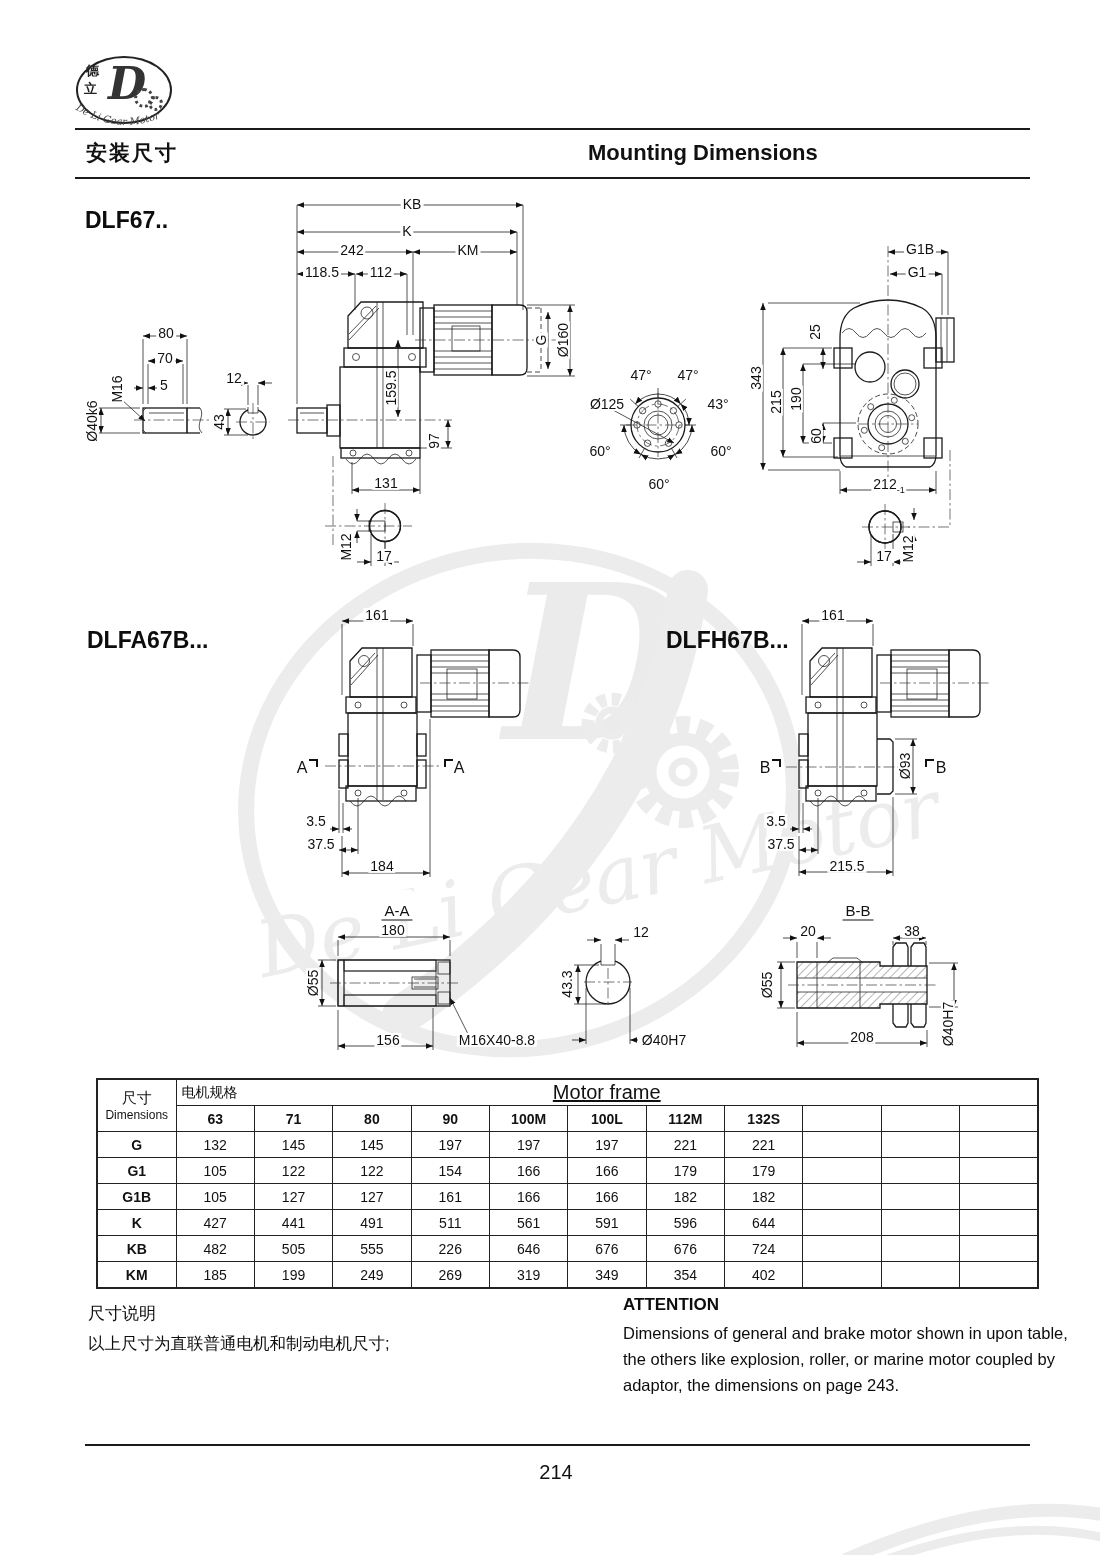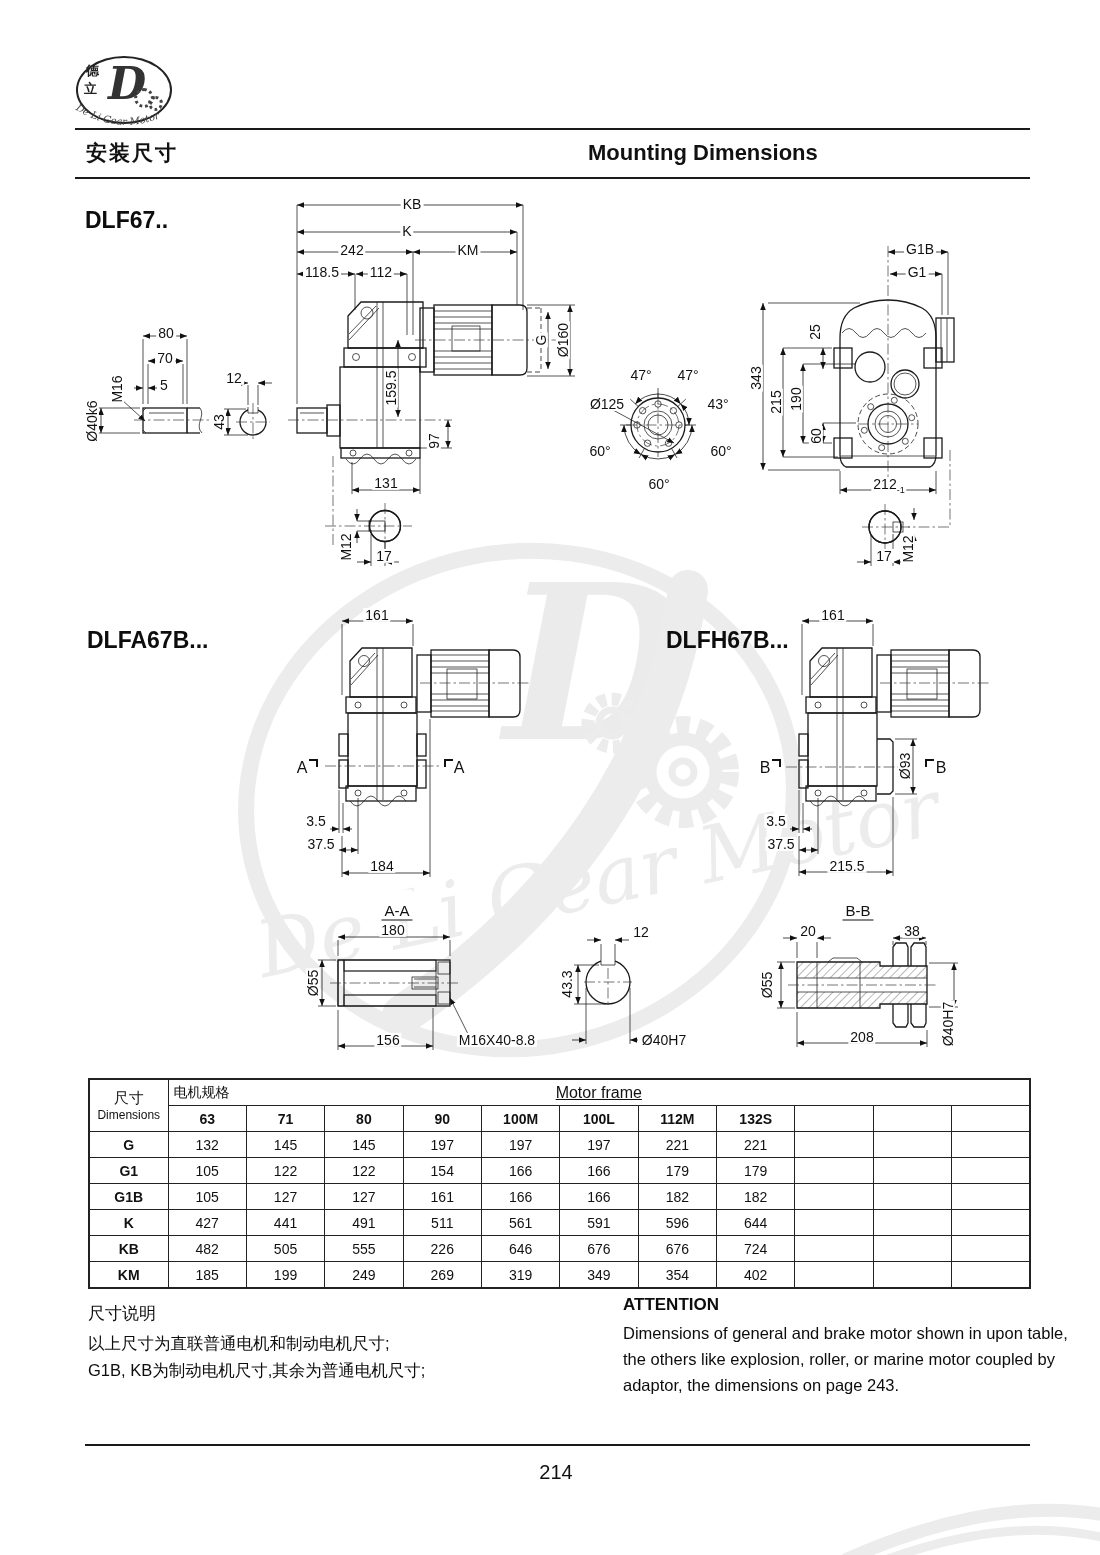--- a/index.html
+++ b/index.html
@@ -26,30 +26,30 @@
   .dim.ab{font-size:16px;background:transparent;}
   .dim sub{font-size:9px;}
   .sec-title{position:absolute;transform:translate(-50%,-50%);font:15px "Liberation Sans",sans-serif;
        background:#fff;padding:12px 3px 1px;border-bottom:1.4px solid #111;white-space:nowrap;}
   
   #wm-d{position:absolute;left:504px;top:556px;font:bold italic 215px "DejaVu Serif",serif;
         color:#ebebeb;line-height:1;}
   #wm-text{position:absolute;left:258px;top:906px;font:italic 78px "DejaVu Serif",serif;color:#ececec;
         white-space:nowrap;transform:rotate(-12deg);transform-origin:0 50%;}
   
-  #dim-table-wrap{position:absolute;left:88px;top:1078px;width:943px;height:200px;}
+  #dim-table-wrap{position:absolute;left:96px;top:1078px;width:943px;height:200px;}
   table{border-collapse:collapse;table-layout:fixed;width:943px;height:200px;
         font:14px "Liberation Sans",sans-serif;color:#111;}
   td{border:1px solid #222;text-align:center;vertical-align:middle;height:25px;padding:0;overflow:hidden;}
   table{border:2px solid #222;}
   td.corner .c1{font-size:15px;}
   td.corner .c2{font-size:12px;}
   td.mf{position:relative;text-decoration:underline;}
   td.mf .spec{position:absolute;left:5px;top:50%;transform:translateY(-50%);font-size:14px;}
-  td.mf .mfc{display:block;text-align:center;font-size:16px;}
+  td.mf .mfc{display:block;text-align:center;font-size:20px;}
   td.fh,td.rl{font-weight:bold;}
   
   .note-cn{position:absolute;left:88px;font:16.5px "Liberation Sans",sans-serif;color:#0d0d0d;white-space:nowrap;}
   .note-en{position:absolute;left:623px;font:16.5px "Liberation Sans",sans-serif;color:#0d0d0d;white-space:nowrap;}
   #note-title-en{font-weight:bold;font-size:17px;}
   #page-num{position:absolute;left:556px;top:1461px;transform:translateX(-50%);
             font:20px "Liberation Sans",sans-serif;}
   
   .ol{fill:none;stroke:#1b1b1b;stroke-width:1.3px;}
   .tl{fill:none;stroke:#1b1b1b;stroke-width:.75px;}
@@ -710,21 +710,20 @@
             <td></td>
             <td></td>
             <td></td>
           </tr>
         </tbody>
     </table>
   </div>
 
   <div class="note-cn" style="top:1302px;font-size:17px">尺寸说明</div>
   <div class="note-cn" style="top:1333px">以上尺寸为直联普通电机和制动电机尺寸;</div>
-  <div class="note-cn" style="top:1360px">G1B, KB为制动电机尺寸,其余为普通电机尺寸;</div>
   <div class="note-en" id="note-title-en" style="top:1295px">ATTENTION</div>
   <div class="note-en" style="top:1324px">Dimensions of general and brake motor shown in upon table,</div>
   <div class="note-en" style="top:1350px">the others like explosion, roller, or marine motor coupled by</div>
   <div class="note-en" style="top:1376px">adaptor, the dimensions on page 243.</div>
 
   <div class="rule" style="left:85px;top:1444px;width:945px;height:1.5px"></div>
   <div id="page-num">214</div>
 </div>
 
 </body></html>

